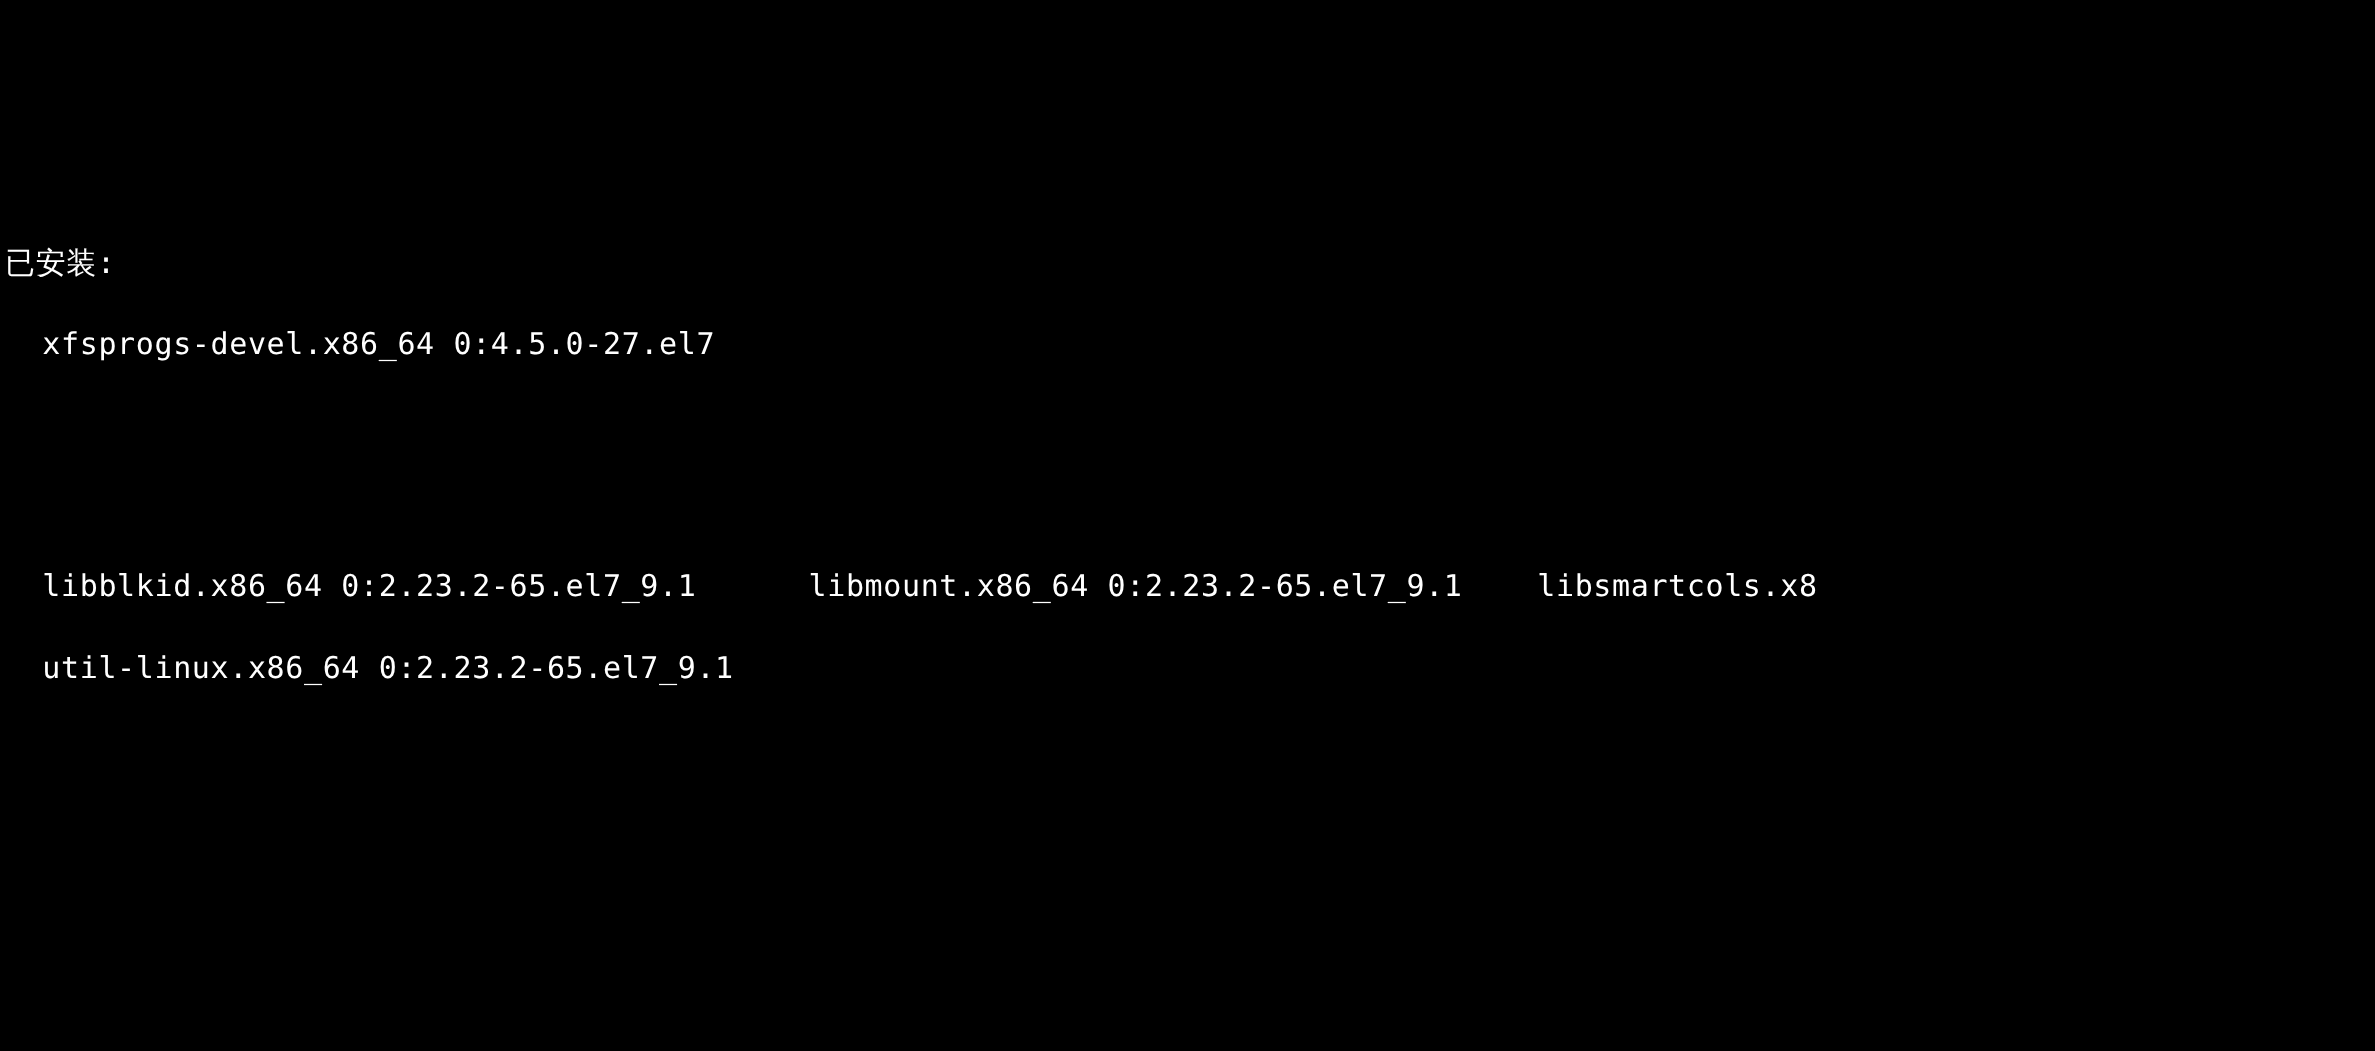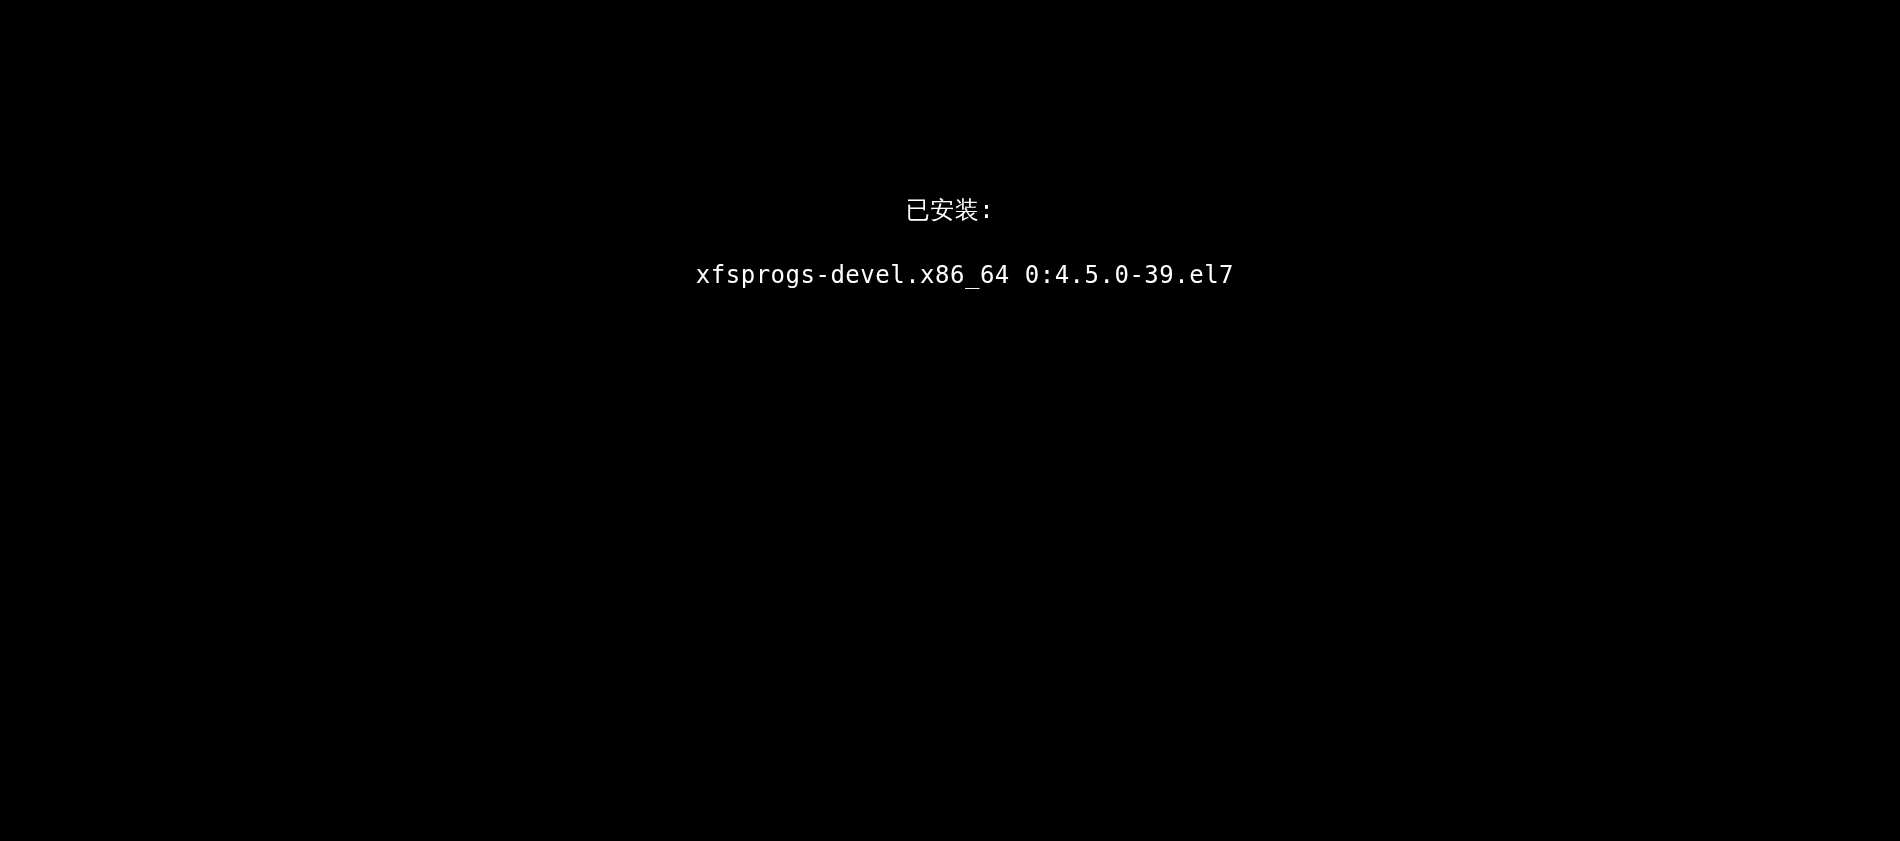--- a/index.html
+++ b/index.html
@@ -14,33 +14,34 @@
     height: 841px;
     overflow: hidden;
     white-space: pre;
     letter-spacing: 0.5px;
   }
   .terminal {
     padding: 0 4px;
   }
   .line {
     min-height: 1.35em;
-    text-align: center;
   }
 </style>
 </head>
 <body>
 
 
 
 <div class="terminal">
 <div class="line">已安装:</div>
-<div class="line">  xfsprogs-devel.x86_64 0:4.5.0-39.el7</div>
+<div class="line">  xfsprogs-devel.x86_64 0:4.5.0-27.el7</div>
 <div class="line"></div>
 <div class="line"></div>
+<div class="line">  libblkid.x86_64 0:2.23.2-65.el7_9.1      libmount.x86_64 0:2.23.2-65.el7_9.1    libsmartcols.x8</div>
+<div class="line">  util-linux.x86_64 0:2.23.2-65.el7_9.1</div>
 <div class="line"></div>
 
 
 
 
 
 
 
 
 

